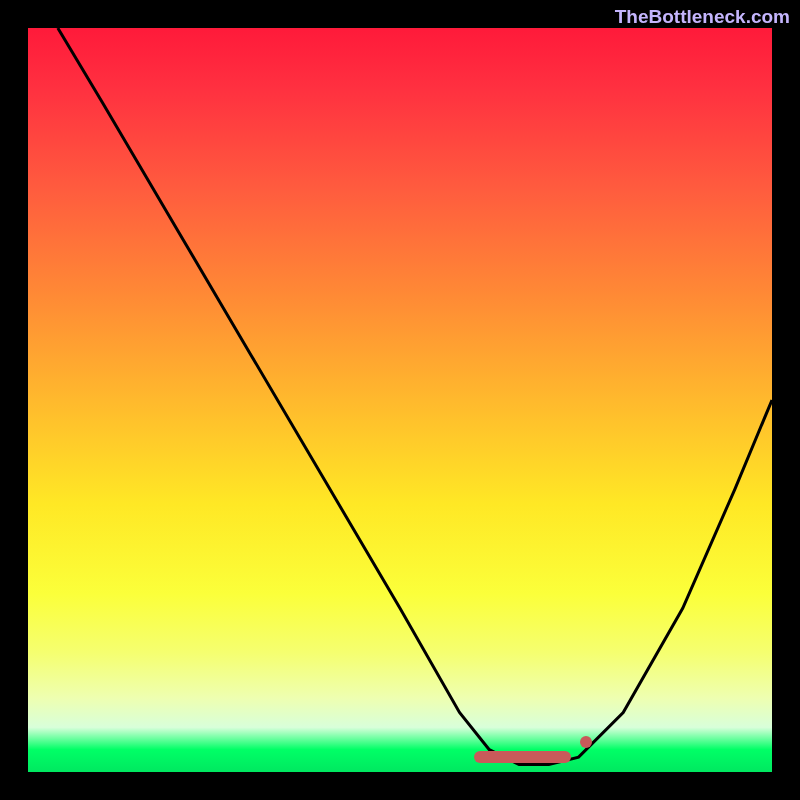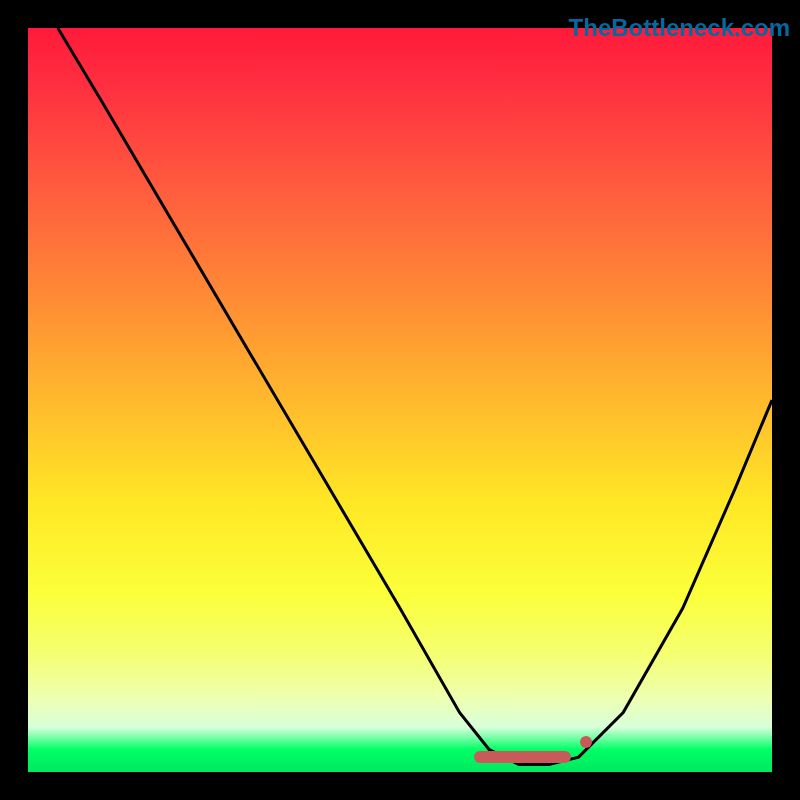--- a/index.html
+++ b/index.html
@@ -8,25 +8,24 @@
     height: 800px;
     background: #000;
     position: relative;
     overflow: hidden;
     font-family: Arial, sans-serif;
   }
   .watermark {
     position: absolute;
     top: 6px;
     right: 10px;
-    color: #0369a1;
-    font-size: 24px;
+    color: #c4b5fd;
+    font-size: 19px;
     font-weight: bold;
     z-index: 10;
-    margin-top: 8px;
   }
   .plot-area {
     position: absolute;
     left: 28px;
     top: 28px;
     width: 744px;
     height: 744px;
     overflow: hidden;
   }
   .gradient-bg {

